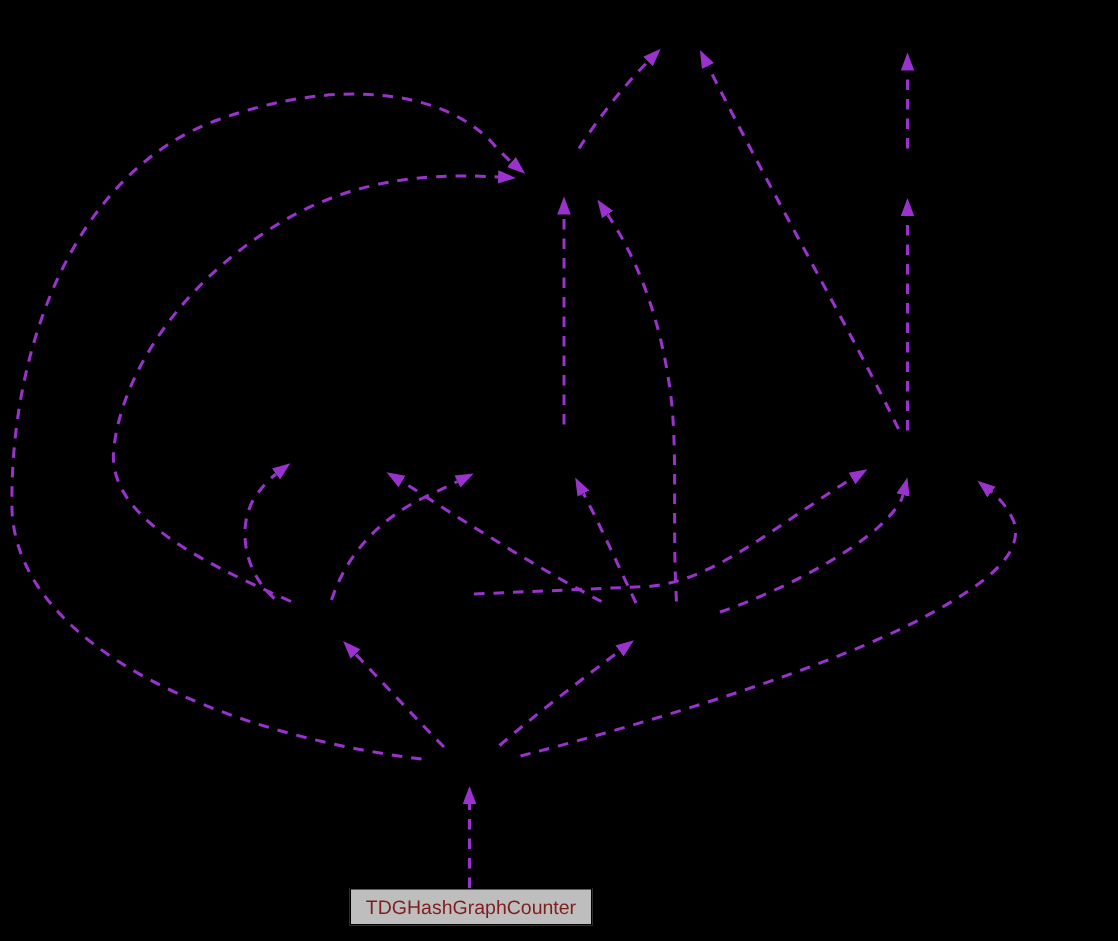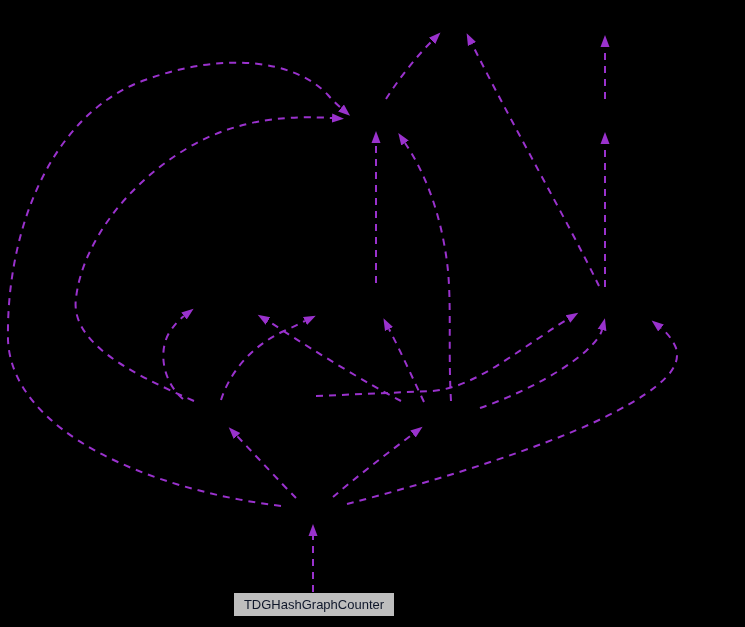--- a/index.html
+++ b/index.html
@@ -56,16 +56,16 @@
         <path d="M347,504 C440,480 555,444 615,412 C662,387 682,368 676,348 Q671,336 661,328" fill="none" stroke="#9a32cd" stroke-width="2" stroke-dasharray="7,6" marker-end="url(#arrowhead)"></path>
         <path d="M316,396 L432,391 C470,388 505,360 542,336 Q558,325 568,319" fill="none" stroke="#9a32cd" stroke-width="2" stroke-dasharray="7,6" marker-end="url(#arrowhead)"></path>
         <path d="M376,283 L376,143" fill="none" stroke="#9a32cd" stroke-width="2" stroke-dasharray="7,6" marker-end="url(#arrowhead)"></path>
         <path d="M599,286 C568,222 515,130 472,44" fill="none" stroke="#9a32cd" stroke-width="2" stroke-dasharray="7,6" marker-end="url(#arrowhead)"></path>
         <path d="M386,99 C398,80 415,58 432,41" fill="none" stroke="#9a32cd" stroke-width="2" stroke-dasharray="7,6" marker-end="url(#arrowhead)"></path>
         <path d="M605,287 L605,144" fill="none" stroke="#9a32cd" stroke-width="2" stroke-dasharray="7,6" marker-end="url(#arrowhead)"></path>
         <path d="M605,99 L605,47" fill="none" stroke="#9a32cd" stroke-width="2" stroke-dasharray="7,6" marker-end="url(#arrowhead)"></path>
       </g>
   </svg>
 
-  <div class="graph-node" style="left: 233px; top: 592px; width: 162px; height: 25px; background: rgb(190, 190, 190); border-color: rgb(0, 0, 0); color: #0f172a;">
+  <div class="graph-node" style="left: 233px; top: 592px; width: 162px; height: 25px; background: rgb(190, 190, 190); border-color: rgb(0, 0, 0); color: #7f1d1d;">
     <span>TDGHashGraphCounter</span>
   </div>
 </div>
 
 </body></html>

